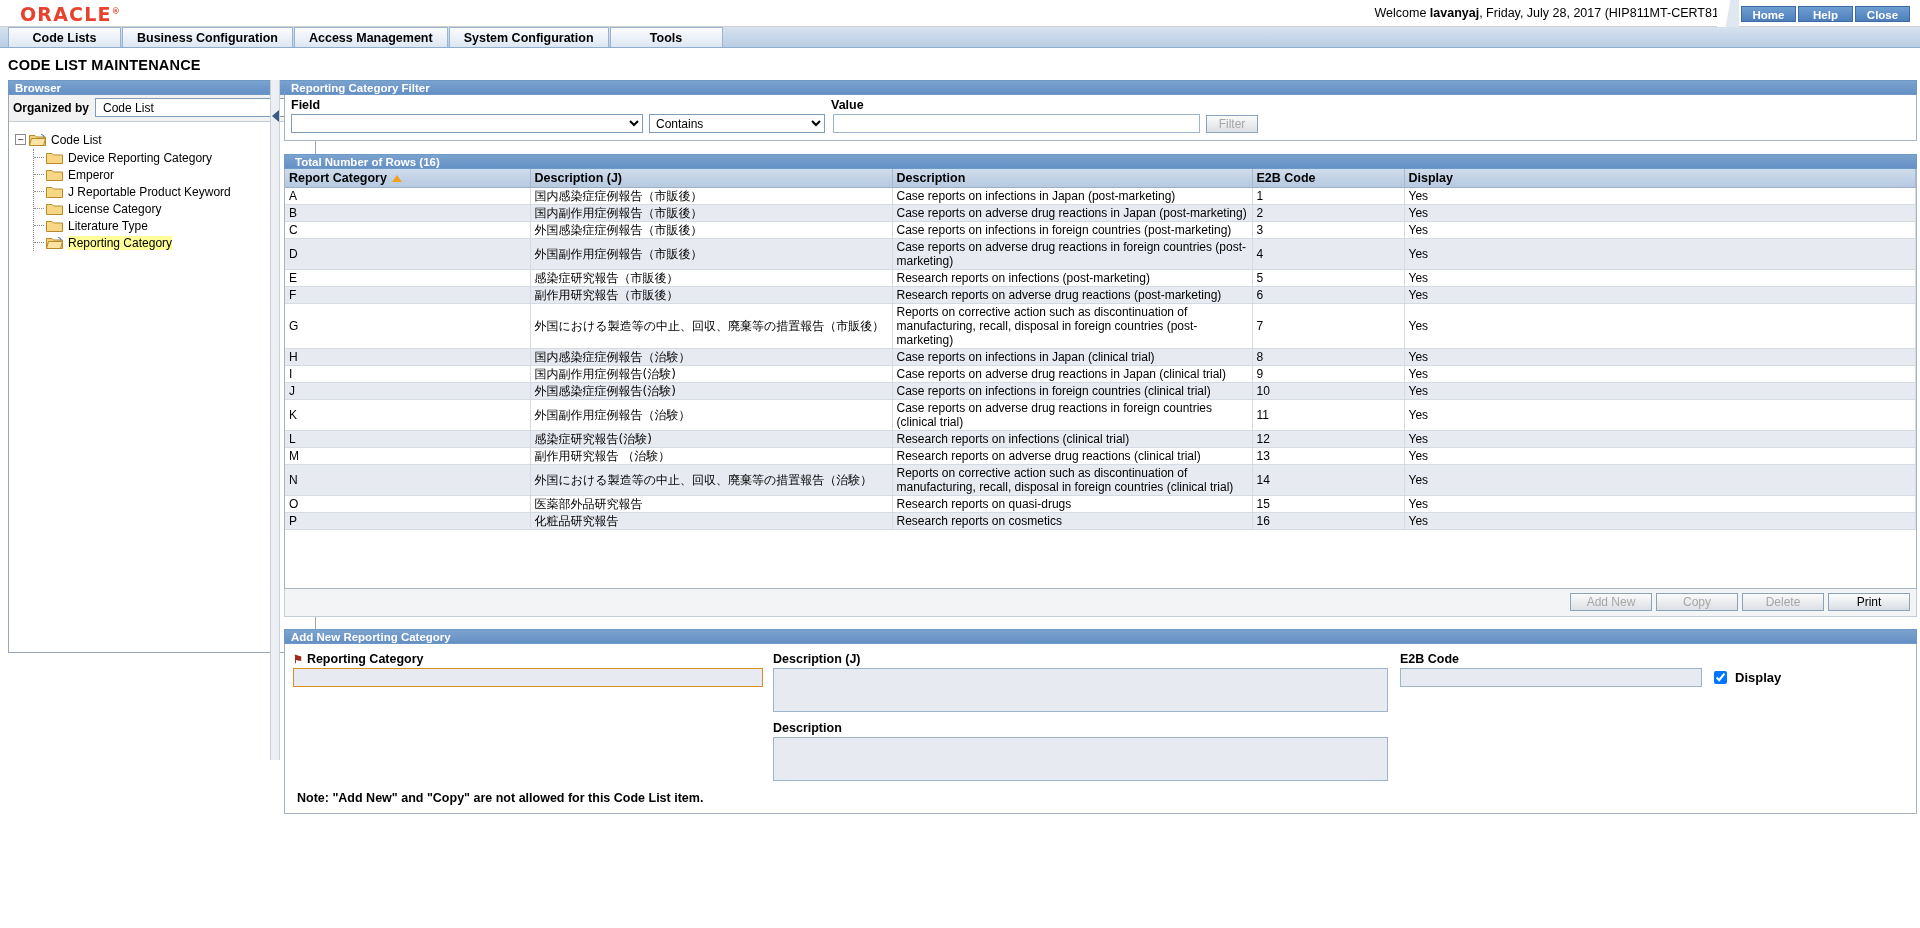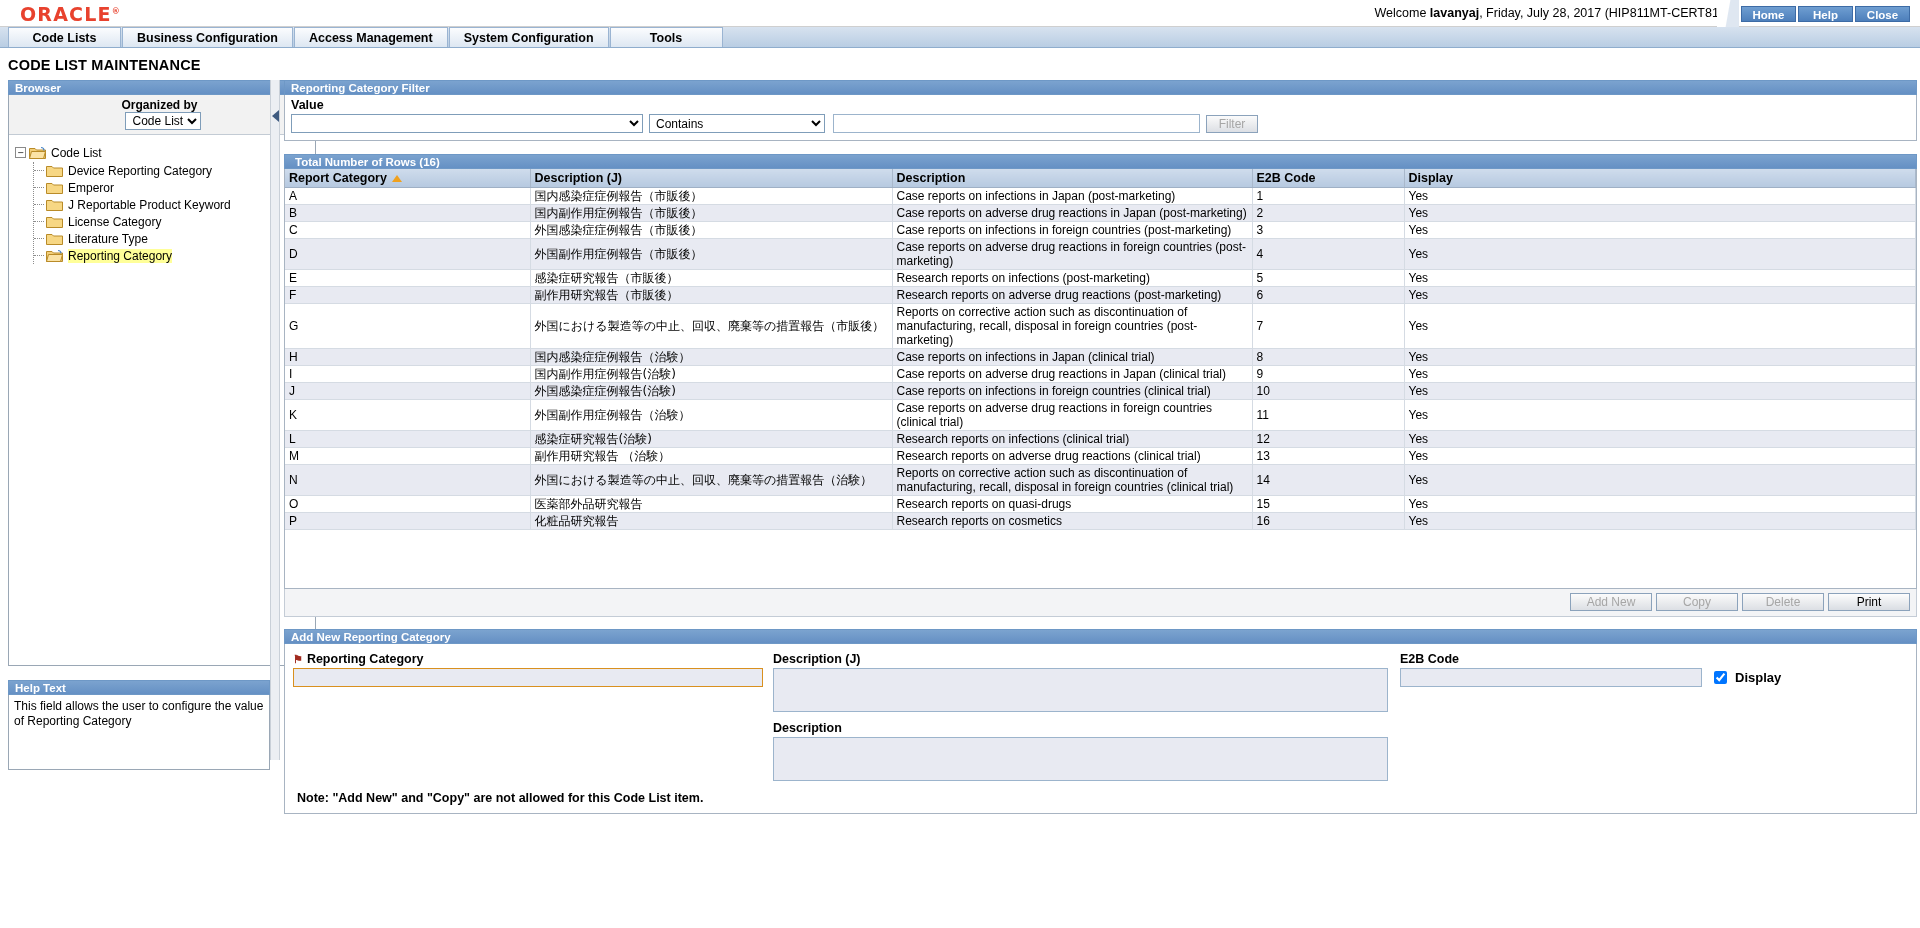--- a/index.html
+++ b/index.html
@@ -123,21 +123,20 @@
     border: 1px solid #9aa7b5;
     border-top: none;
     background: #ffffff;
   }
   .organized-row {
     display: flex;
     align-items: center;
     padding: 3px 3px 4px 4px;
     background: #f2f2f2;
     border-bottom: 1px solid #c3cbd4;
-    flex-direction: column;
   }
   .organized-label {
     font-size: 12px;
     font-weight: bold;
     margin-right: 6px;
     white-space: nowrap;
   }
   .organized-select {
     flex: 1;
     height: 19px;
@@ -535,35 +534,32 @@
               </svg>
             </div>
             <span class="tree-label selected">Reporting Category</span>
           </div>
 
         </div>
       </div>
     </div>
   </div>
 
-  <div class="help-panel">
-    <div class="panel-hdr">Help Text</div>
-    <div class="help-body">This field allows the user to configure the value of Reporting Category</div>
-  </div>
 
   <div class="splitter">
     <div class="splitter-arrow"></div>
   </div>
 
   <div class="content">
 
     <div>
       <div class="panel-hdr">Reporting Category Filter</div>
       <div class="filter-body">
         <div class="filter-labels">
+          <span style="width:540px">Field</span>
           <span>Value</span>
         </div>
         <div class="filter-inputs">
           <select class="sel-field">
             <option></option>
           </select>
           <select class="sel-op">
             <option>Contains</option>
           </select>
           <input class="val-input" type="text" value="" style="">

